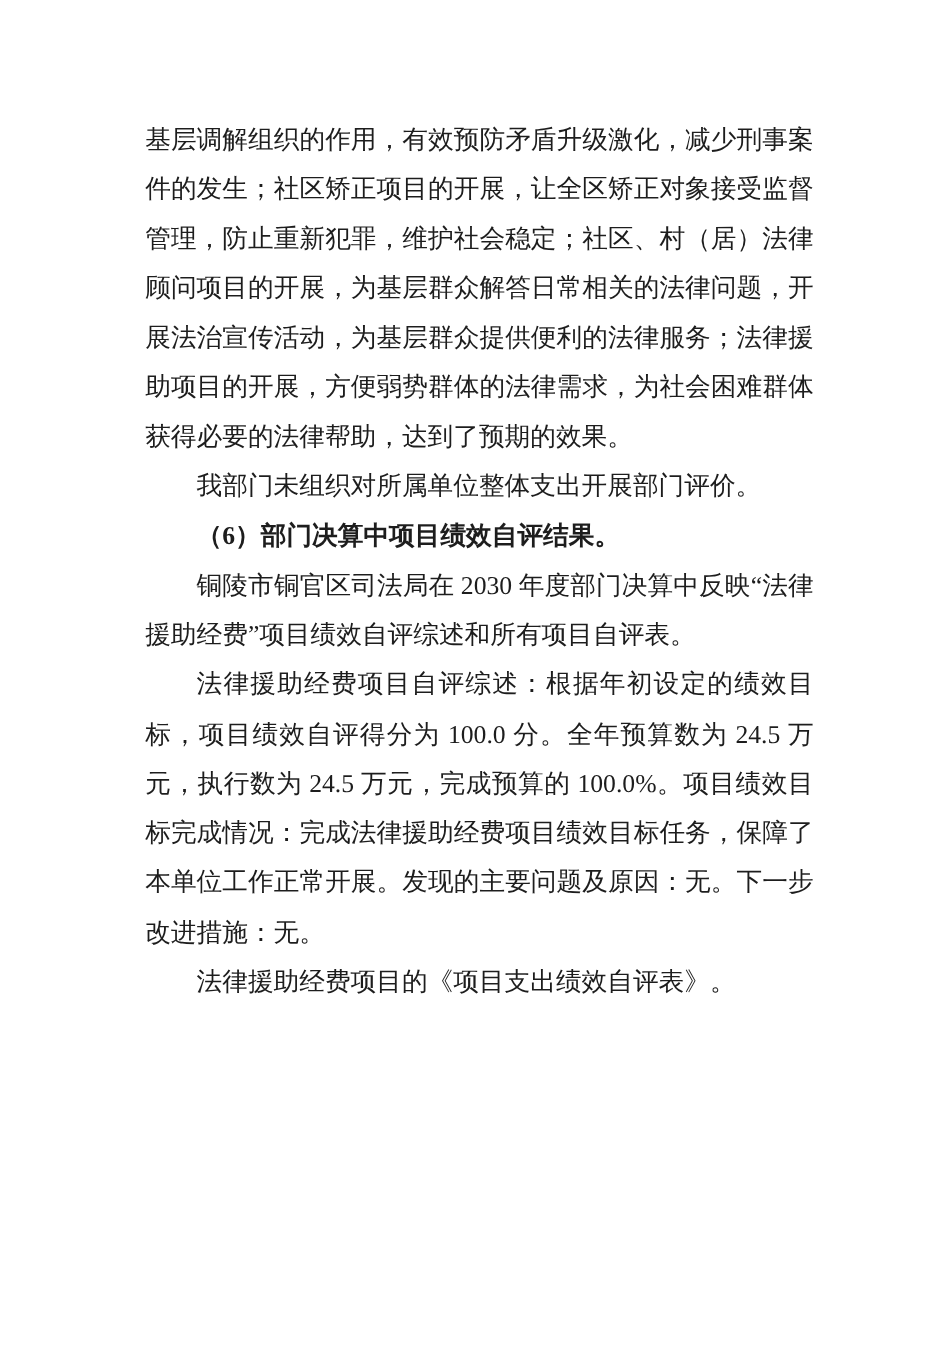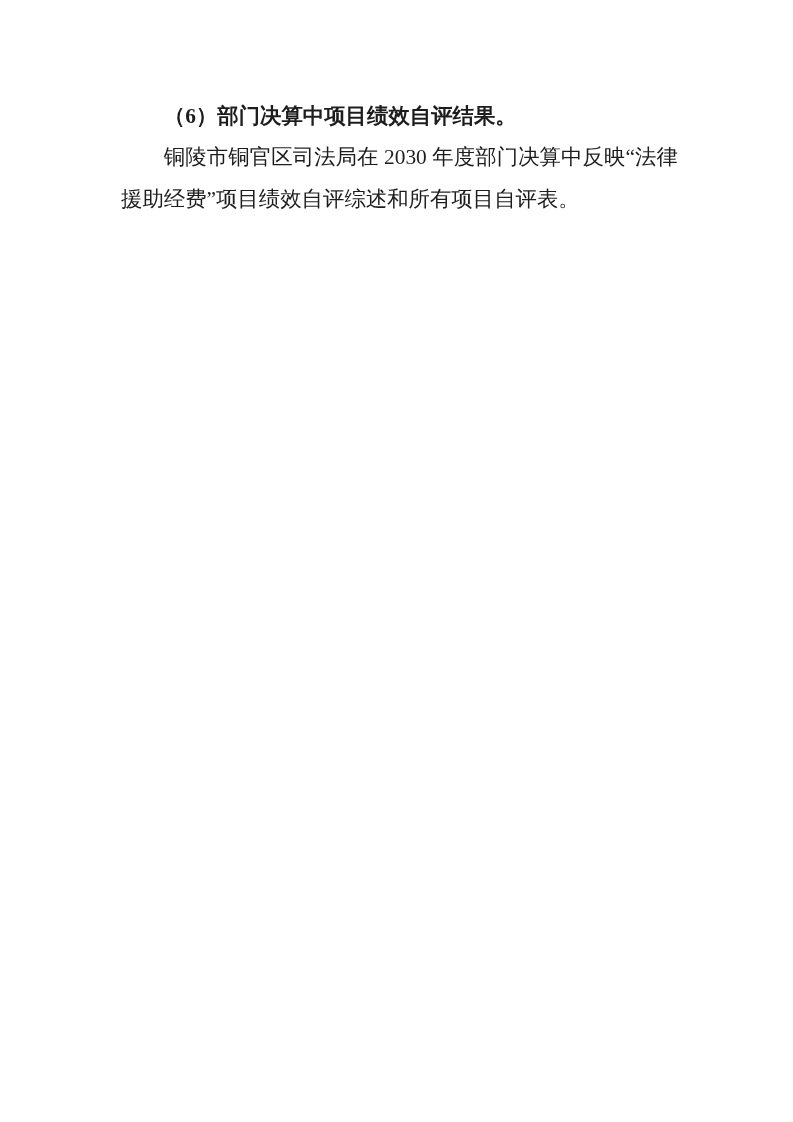--- a/index.html
+++ b/index.html
@@ -30,15 +30,19 @@
     text-indent: 2em;
   }
   .heading {
     font-weight: bold;
   }
 </style>
 </head>
 <body>
 
 <div class="page">
+  <p class="para">基层调解组织的作用，有效预防矛盾升级激化，减少刑事案件的发生；社区矫正项目的开展，让全区矫正对象接受监督管理，防止重新犯罪，维护社会稳定；社区、村（居）法律顾问项目的开展，为基层群众解答日常相关的法律问题，开展法治宣传活动，为基层群众提供便利的法律服务；法律援助项目的开展，方便弱势群体的法律需求，为社会困难群体获得必要的法律帮助，达到了预期的效果。</p>
+  <p class="para indent">我部门未组织对所属单位整体支出开展部门评价。</p>
   <p class="para indent heading">（6）部门决算中项目绩效自评结果。</p>
   <p class="para indent">铜陵市铜官区司法局在 2030 年度部门决算中反映“法律援助经费”项目绩效自评综述和所有项目自评表。</p>
+  <p class="para indent">法律援助经费项目自评综述：根据年初设定的绩效目标，项目绩效自评得分为 100.0 分。全年预算数为 24.5 万元，执行数为 24.5 万元，完成预算的 100.0%。项目绩效目标完成情况：完成法律援助经费项目绩效目标任务，保障了本单位工作正常开展。发现的主要问题及原因：无。下一步改进措施：无。</p>
+  <p class="para indent">法律援助经费项目的《项目支出绩效自评表》。</p>
 </div>
 
 </body></html>

